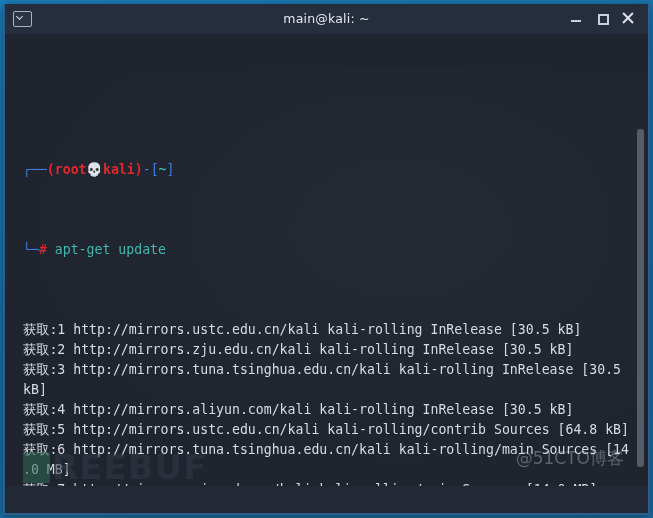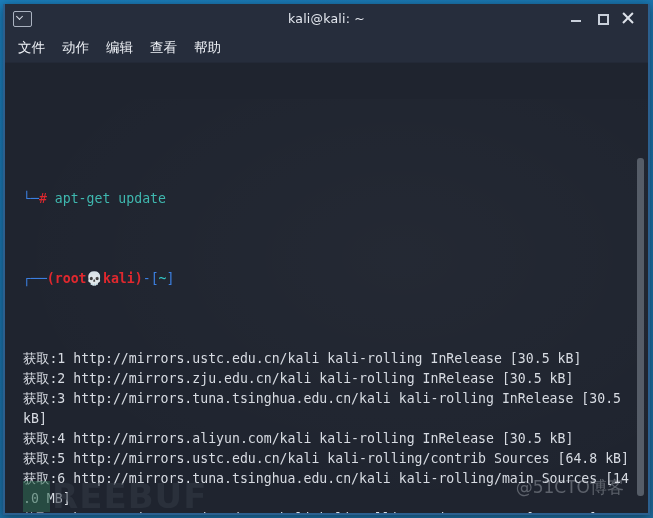--- a/index.html
+++ b/index.html
@@ -223,44 +223,37 @@
 </style>
 </head>
 <body>
 
 <div id="desktop"></div>
 
 <div id="window">
 
   <div id="titlebar">
     <div class="tb-icon"></div>
-    <div id="title-text">kali@kali: ~</div>
+    <div id="title-text">main@kali: ~</div>
     <div id="win-controls">
       <div class="wc wc-min"></div>
       <div class="wc wc-max"></div>
       <div class="wc wc-close"></div>
     </div>
   </div>
 
-  <div id="menubar">
-    <span class="menu-item">文件</span>
-    <span class="menu-item">动作</span>
-    <span class="menu-item">编辑</span>
-    <span class="menu-item">查看</span>
-    <span class="menu-item">帮助</span>
-  </div>
 
   <div id="terminal">
 
     <div id="term-text">
       <div class="ln"><span class="ln"></span></div>
 
+      <div class="ln"><span class="c-blue">┌──</span><span class="c-red">(</span><span class="c-red">root</span><span class="c-white">💀</span><span class="c-red">kali</span><span class="c-red">)</span><span class="c-blue">-</span><span class="c-blue">[</span><span class="c-cyan">~</span><span class="c-blue">]</span></div>
+
       <div class="ln"><span class="c-blue">└─</span><span class="c-redn">#</span><span> </span><span class="c-teal">apt-get update</span></div>
-
-      <div class="ln"><span class="c-blue">┌──</span><span class="c-red">(</span><span class="c-red">root</span><span class="c-white">💀</span><span class="c-red">kali</span><span class="c-red">)</span><span class="c-blue">-</span><span class="c-blue">[</span><span class="c-cyan">~</span><span class="c-blue">]</span></div>
 
       <div id="output-lines"><div class="ln">获取:1 http://mirrors.ustc.edu.cn/kali kali-rolling InRelease [30.5 kB]</div><div class="ln">获取:2 http://mirrors.zju.edu.cn/kali kali-rolling InRelease [30.5 kB]</div><div class="ln">获取:3 http://mirrors.tuna.tsinghua.edu.cn/kali kali-rolling InRelease [30.5</div><div class="ln">kB]</div><div class="ln">获取:4 http://mirrors.aliyun.com/kali kali-rolling InRelease [30.5 kB]</div><div class="ln">获取:5 http://mirrors.ustc.edu.cn/kali kali-rolling/contrib Sources [64.8 kB]</div><div class="ln">获取:6 http://mirrors.tuna.tsinghua.edu.cn/kali kali-rolling/main Sources [14</div><div class="ln">.0 MB]</div><div class="ln">获取:7 http://mirrors.zju.edu.cn/kali kali-rolling/main Sources [14.0 MB]</div></div>
     </div>
 
     <div id="scrollbar-track">
       <div id="scrollbar-thumb"></div>
     </div>
 
     <div id="wm-freebuf">
       <div class="fb-block"></div>

